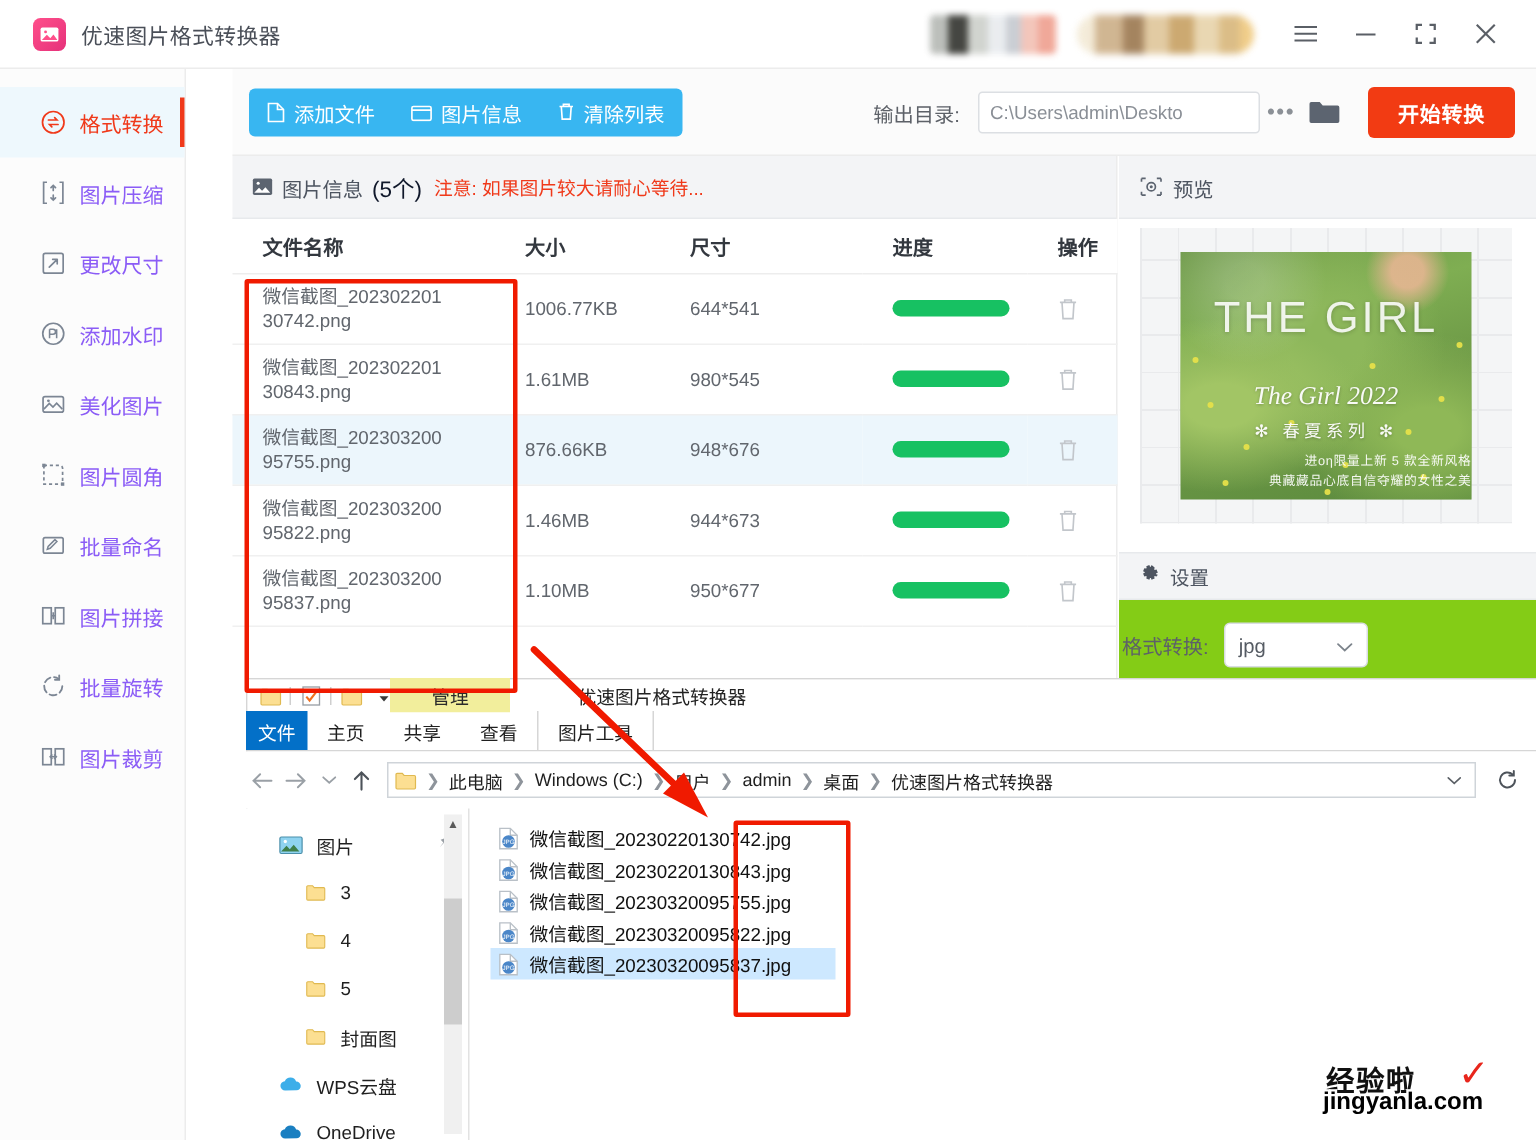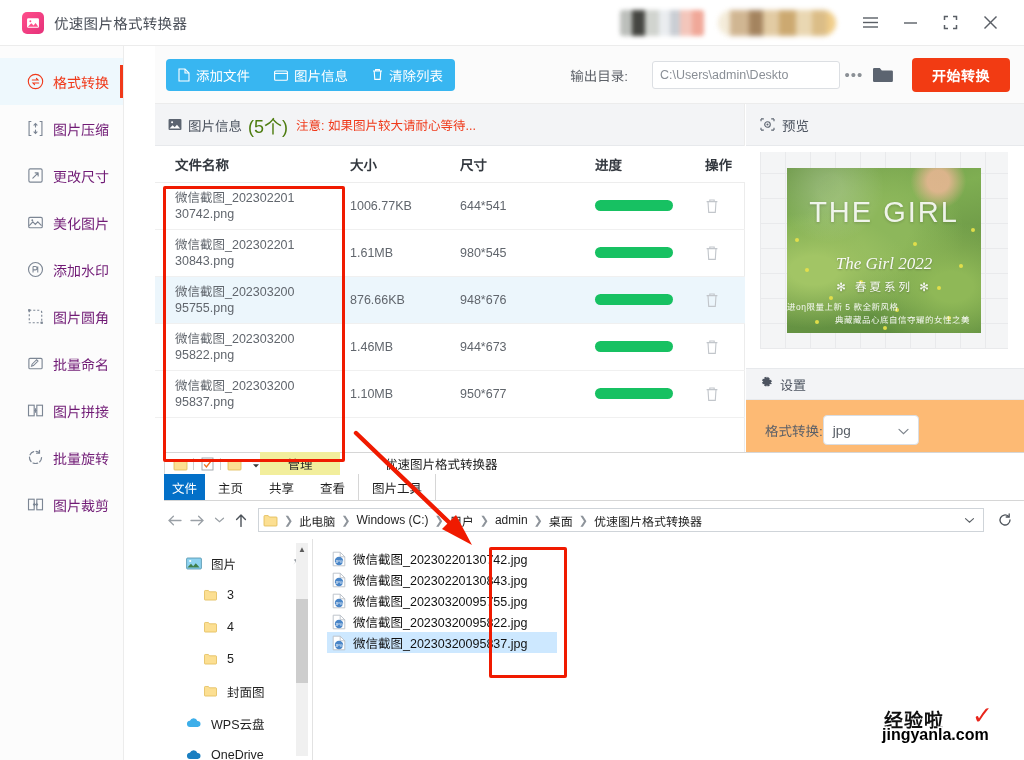--- a/index.html
+++ b/index.html
@@ -62,21 +62,21 @@
     background:#fbfbfb; border-bottom:1px solid #ececec;
     display:flex; align-items:center;
   }
   .btn-group {
     margin-left:11px; height:32px; background:#38b6f1; border-radius:4px;
     display:flex; align-items:center; color:#fff; font-size:13.5px;
   }
   .bg-item { display:flex; align-items:center; gap:6px; padding:0 12px; height:32px; cursor:default; white-space:nowrap;}
   .bg-item svg { display:block; }
   .out-wrap { margin-left:auto; display:flex; align-items:center; padding-right:14px; gap:0; }
-  .out-label { font-size:13.5px; color:#5d6168; margin-right:24px; white-space:nowrap;}
+  .out-label { font-size:13.5px; color:#5d6168; margin-right:12px; white-space:nowrap;}
   .out-input {
     width:188px; height:28px; border:1px solid #dcdfe3; border-radius:3px;
     background:#fff; font-size:12.5px; color:#8a8f96; padding:0 7px;
     display:flex; align-items:center; overflow:hidden; white-space:nowrap;
   }
   .dots { width:28px; text-align:center; color:#8b9096; font-size:15px; letter-spacing:1px; }
   .folder-ico { width:30px; display:flex; align-items:center; justify-content:center; color:#5c6470; }
   .btn-start {
     margin-left:14px; height:34px; padding:0 20px; background:#f23b13; color:#fff;
     border-radius:4px; font-size:14px; display:flex; align-items:center; justify-content:center;
@@ -84,41 +84,41 @@
   }
 
   
   .sidebar {
     position:absolute; left:0; top:46px; width:124px; height:714px;
     background:#fcfcfc; border-right:1px solid #ececec;
     padding-top:12px;
   }
   .side-item {
     height:47px; display:flex; align-items:center; gap:9px;
-    padding-left:26px; font-size:14px; color:#701a75; position:relative;
+    padding-left:26px; font-size:14px; color:#8b5cf6; position:relative;
     cursor:default;
   }
   .side-item .si-ico { width:18px; height:18px; display:flex; align-items:center; justify-content:center; color:#7c8694; flex:none;}
   .side-item.active { background:#eef8fd; color:#f0391a; }
   .side-item.active .si-ico { color:#f0391a; }
   .side-item.active::after {
     content:""; position:absolute; right:0; top:7px; bottom:7px; width:3px; background:#f0391a;
   }
 
   
   .filepanel {
     position:absolute; left:155px; top:104px; width:590px; height:356px;
     background:#fff; border-right:1px solid #ececec;
   }
   .fp-head {
     height:42px; background:#f3f4f6; border-bottom:1px solid #e7e9ec;
     display:flex; align-items:center; padding-left:13px; gap:6px; font-size:13.5px; color:#4d5460;
   }
   .fp-head .img-ico { color:#5c6470; display:flex; align-items:center;}
-  .fp-count { color:#4d7c0f; font-size:18px; }
+  .fp-count { color:#0f172a; font-size:15px; }
   .fp-warn { color:#f0391a; font-size:12.5px; margin-left:2px; }
   table.ftable { width:100%; border-collapse:collapse; table-layout:fixed; }
   table.ftable th {
     font-size:13.5px; color:#33383f; font-weight:700; text-align:left;
     height:36px; padding-left:20px; border-bottom:1px solid #ededed; background:#fff;
   }
   table.ftable td {
     font-size:12.5px; color:#61666d; padding-left:20px; height:47px;
     border-bottom:1px solid #f0f0f0; vertical-align:middle;
   }
@@ -161,31 +161,31 @@
   .pv-sub {
     position:absolute; left:0; right:0; top:86px; text-align:center;
     font-family:"Liberation Serif", serif; font-style:italic; font-size:17px;
     color:rgba(255,255,255,.95); text-shadow:0 1px 2px rgba(0,0,0,.25);
   }
   .pv-sub2 {
     position:absolute; left:0; right:0; top:110px; text-align:center;
     font-size:11.5px; color:rgba(255,255,255,.95); letter-spacing:3px;
     text-shadow:0 1px 2px rgba(0,0,0,.25);
   }
-  .pv-line { position:absolute; left:0; right:0; text-align:left; font-size:8.5px; color:rgba(255,255,255,.92); letter-spacing:.5px;}
+  .pv-line { position:absolute; left:0; right:0; text-align:right; font-size:8.5px; color:rgba(255,255,255,.92); letter-spacing:.5px;}
   .pv-l1 { top:132px; } .pv-l2 { top:145px;padding-left:48px; }
 
   .settings-head {
     position:absolute; left:746px; top:368px; width:278px; height:32px;
     background:#f3f4f6; border-top:1px solid #e7e9ec; border-bottom:1px solid #e7e9ec;
     display:flex; align-items:center; padding-left:14px; gap:7px; font-size:13px; color:#4d5460;
   }
   .settings-body {
     position:absolute; left:746px; top:400px; width:278px; height:60px;
-    background:#fdba74; display:flex; align-items:center; padding-left:19px; 
+    background:#84cc16; display:flex; align-items:center; padding-left:2px; gap:10px;
   }
   .st-label { font-size:13.5px; color:#5d6168; white-space:nowrap;}
   .st-select {
     width:96px; height:30px; border:1px solid #d9dde2; border-radius:4px; background:#fff;
     display:flex; align-items:center; justify-content:space-between; padding:0 9px;
     font-size:13.5px; color:#555b63;
   }
 
   
   .explorer {
@@ -390,35 +390,35 @@
         <svg width="17" height="17" viewBox="0 0 18 18">
             <rect x="2" y="2" width="14" height="14" rx="1.4" stroke="currentColor" stroke-width="1.2" fill="none"></rect>
             <path d="M11.8 6.2L6.2 11.8M11.8 6.2H8.6M11.8 6.2v3.2" stroke="currentColor" stroke-width="1.2" fill="none" stroke-linecap="round"></path>
           </svg>
       </span>
       <span>更改尺寸</span>
     </div>
     <div class="side-item">
       <span class="si-ico">
         <svg width="17" height="17" viewBox="0 0 18 18">
+            <circle cx="9" cy="9" r="7.4" stroke="currentColor" stroke-width="1.2" fill="none"></circle>
+            <path d="M6.4 5.8v6.4M6.4 5.8h2.4a1.8 1.8 0 0 1 0 3.6H6.4M11.4 5.8v6.4" stroke="currentColor" stroke-width="1.1" fill="none"></path>
+          </svg>
+      </span>
+      <span>添加水印</span>
+    </div>
+    <div class="side-item">
+      <span class="si-ico">
+        <svg width="17" height="17" viewBox="0 0 18 18">
             <rect x="1.8" y="3.6" width="14.4" height="11" rx="1.4" stroke="currentColor" stroke-width="1.2" fill="none"></rect>
             <path d="M2.4 12.4l3.8-4 2.6 2.6 2.6-2.8 4 4.2" stroke="currentColor" stroke-width="1.2" fill="none"></path>
             <circle cx="5.6" cy="6.6" r="1" fill="currentColor"></circle>
           </svg>
       </span>
       <span>美化图片</span>
-    </div>
-    <div class="side-item">
-      <span class="si-ico">
-        <svg width="17" height="17" viewBox="0 0 18 18">
-            <circle cx="9" cy="9" r="7.4" stroke="currentColor" stroke-width="1.2" fill="none"></circle>
-            <path d="M6.4 5.8v6.4M6.4 5.8h2.4a1.8 1.8 0 0 1 0 3.6H6.4M11.4 5.8v6.4" stroke="currentColor" stroke-width="1.1" fill="none"></path>
-          </svg>
-      </span>
-      <span>添加水印</span>
     </div>
     <div class="side-item">
       <span class="si-ico">
         <svg width="17" height="17" viewBox="0 0 18 18">
             <path d="M2.4 2.4h11.2a2 2 0 0 1 2 2v11.2" stroke="currentColor" stroke-width="1.2" fill="none" stroke-dasharray="2.2 2"></path>
             <path d="M2.4 2.4v13.2h13.2" stroke="currentColor" stroke-width="1.2" fill="none" stroke-dasharray="2.2 2"></path>
             <rect x="1.2" y="1.2" width="2.4" height="2.4" fill="currentColor"></rect>
             <rect x="14.4" y="14.4" width="2.4" height="2.4" fill="currentColor"></rect>
           </svg>
       </span>

